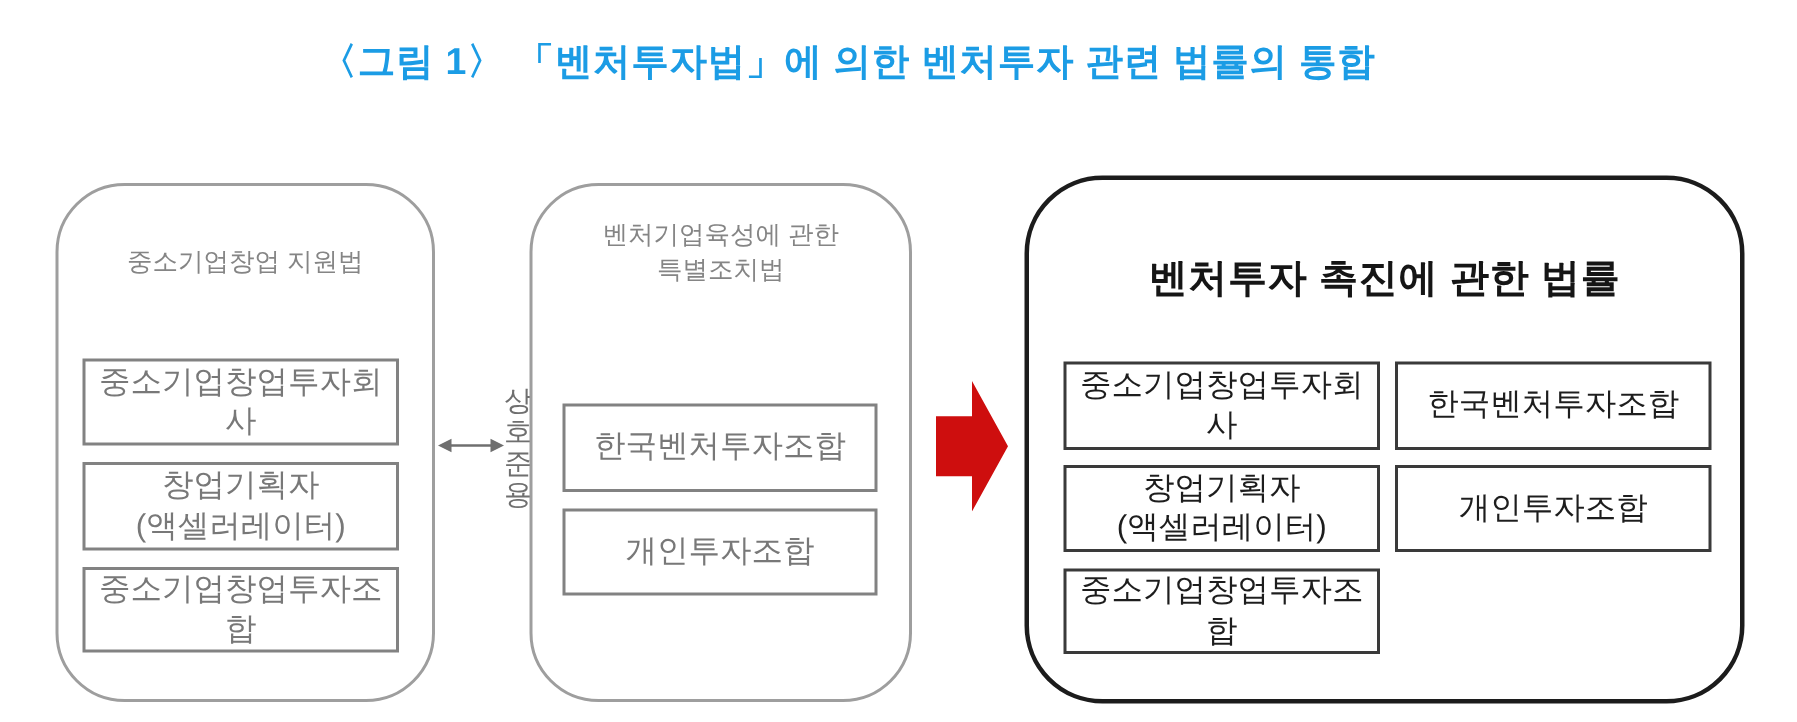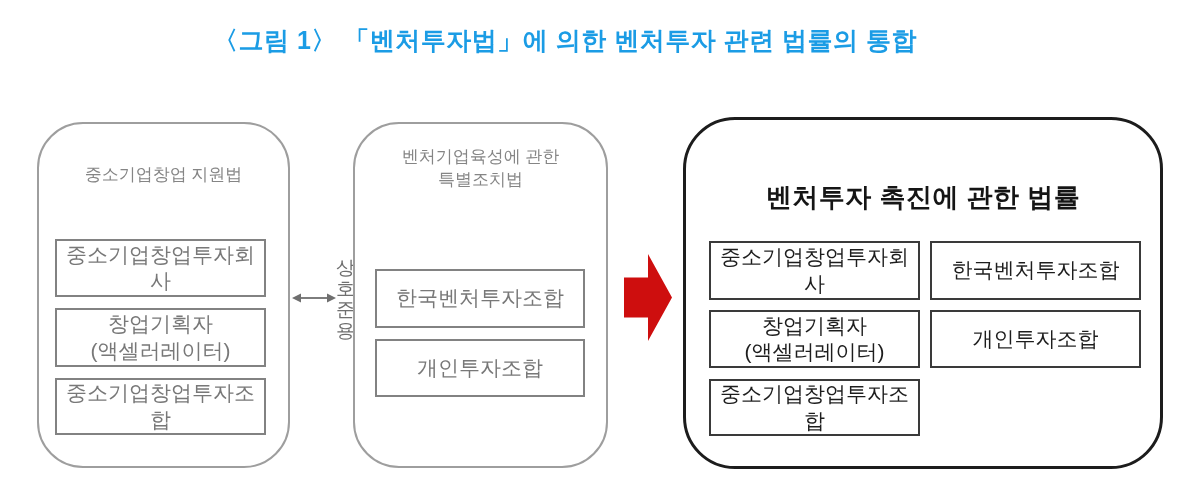--- a/index.html
+++ b/index.html
@@ -24,21 +24,21 @@
   .panel.right  { left:683px; top:117px; width:480px; height:352px;
                   border:3px solid #1c1c1c; border-radius:52px; }
 
   .panel-title {
     position:absolute; left:0; width:100%; text-align:center;
     font-size:17px; color:#858585; white-space:pre-line; line-height:1.35;
   }
   .panel.left  .panel-title { top:40px; }
   .panel.middle .panel-title { top:22px; }
   .panel.right .panel-title {
-    top:48px; font-size:26px; font-weight:600; color:#151515; letter-spacing:0.5px;margin-top:12px;
+    top:48px; font-size:26px; font-weight:600; color:#151515; letter-spacing:0.5px;
   }
 
   .entity-box {
     position:absolute; background:#ffffff;
     border:2px solid #828282; color:#787878;
     font-size:21px; line-height:1.25; text-align:center;
     display:flex; align-items:center; justify-content:center;
     white-space:pre-line;
   }
   .panel.right .entity-box { border:2px solid #3a3a3a; color:#1d1d1d; }

